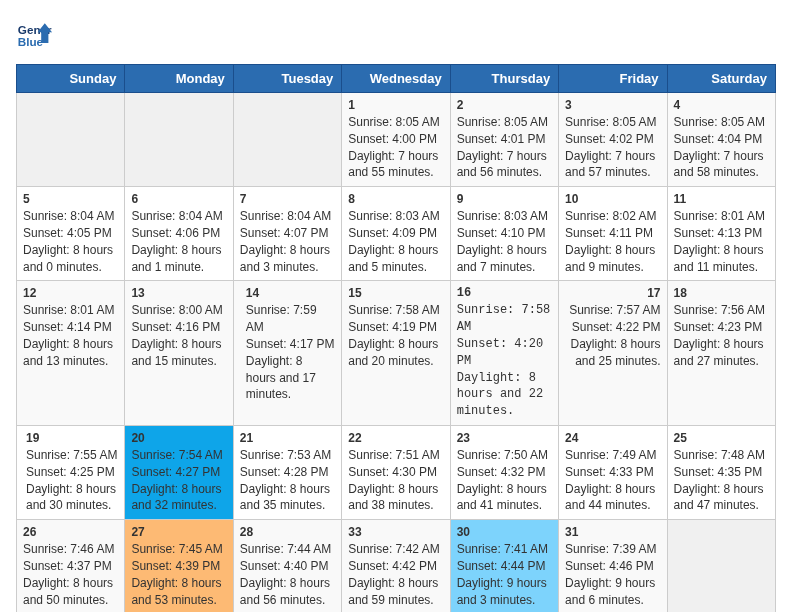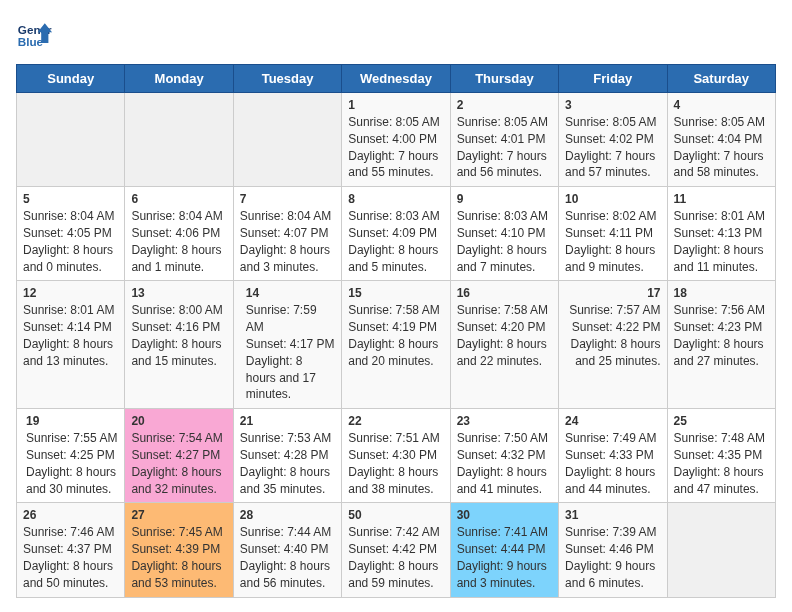--- a/index.html
+++ b/index.html
@@ -40,21 +40,21 @@
     .calendar {
       width: 100%;
       border-collapse: collapse;
       border: 1px solid #ccc;
     }
     .calendar th {
       background: #2b6cb0;
       color: #fff;
       font-size: 13px;
       font-weight: bold;
-      text-align: center;
+      text-align: right;
       padding: 6px 8px;
       border: 1px solid #1a4e8c;
     }
     .calendar td {
       vertical-align: top;
       border: 1px solid #ccc;
       padding: 5px 6px;
       width: 108px;
       min-height: 80px;
       font-size: 10.5px;
@@ -170,39 +170,39 @@
           <div class="cell-content">Sunrise: 8:00 AM<br>Sunset: 4:16 PM<br>Daylight: 8 hours and 15 minutes.</div>
         </td>
         <td style="background: rgb(249, 249, 249); padding-left: 12px;">
           <span class="day-number">14</span>
           <div class="cell-content">Sunrise: 7:59 AM<br>Sunset: 4:17 PM<br>Daylight: 8 hours and 17 minutes.</div>
         </td>
         <td style="background: rgb(249, 249, 249);">
           <span class="day-number">15</span>
           <div class="cell-content">Sunrise: 7:58 AM<br>Sunset: 4:19 PM<br>Daylight: 8 hours and 20 minutes.</div>
         </td>
-        <td style="background: rgb(249, 249, 249);">
+        <td style="background: rgb(249, 249, 249); font-family: Liberation Mono, monospace;">
           <span class="day-number">16</span>
           <div class="cell-content">Sunrise: 7:58 AM<br>Sunset: 4:20 PM<br>Daylight: 8 hours and 22 minutes.</div>
         </td>
         <td style="background: rgb(249, 249, 249); text-align: right;">
           <span class="day-number">17</span>
           <div class="cell-content">Sunrise: 7:57 AM<br>Sunset: 4:22 PM<br>Daylight: 8 hours and 25 minutes.</div>
         </td>
         <td style="background: rgb(249, 249, 249);">
           <span class="day-number">18</span>
           <div class="cell-content">Sunrise: 7:56 AM<br>Sunset: 4:23 PM<br>Daylight: 8 hours and 27 minutes.</div>
         </td>
       </tr>
       <tr>
         <td style="background: rgb(255, 255, 255); padding-left: 9px;">
           <span class="day-number">19</span>
           <div class="cell-content">Sunrise: 7:55 AM<br>Sunset: 4:25 PM<br>Daylight: 8 hours and 30 minutes.</div>
         </td>
-        <td style="background: #f9a8d4; margin-top: 20px;">
+        <td style="background: #0ea5e9; margin-top: 20px;">
           <span class="day-number">20</span>
           <div class="cell-content">Sunrise: 7:54 AM<br>Sunset: 4:27 PM<br>Daylight: 8 hours and 32 minutes.</div>
         </td>
         <td style="background: rgb(255, 255, 255);">
           <span class="day-number">21</span>
           <div class="cell-content">Sunrise: 7:53 AM<br>Sunset: 4:28 PM<br>Daylight: 8 hours and 35 minutes.</div>
         </td>
         <td style="background: rgb(255, 255, 255);">
           <span class="day-number">22</span>
           <div class="cell-content">Sunrise: 7:51 AM<br>Sunset: 4:30 PM<br>Daylight: 8 hours and 38 minutes.</div>
@@ -227,21 +227,21 @@
         </td>
         <td style="background: #fdba74;">
           <span class="day-number">27</span>
           <div class="cell-content">Sunrise: 7:45 AM<br>Sunset: 4:39 PM<br>Daylight: 8 hours and 53 minutes.</div>
         </td>
         <td style="background: rgb(249, 249, 249);">
           <span class="day-number">28</span>
           <div class="cell-content">Sunrise: 7:44 AM<br>Sunset: 4:40 PM<br>Daylight: 8 hours and 56 minutes.</div>
         </td>
         <td style="background: rgb(249, 249, 249);">
-          <span class="day-number">50</span>
+          <span class="day-number">33</span>
           <div class="cell-content">Sunrise: 7:42 AM<br>Sunset: 4:42 PM<br>Daylight: 8 hours and 59 minutes.</div>
         </td>
         <td style="background: #7dd3fc;">
           <span class="day-number">30</span>
           <div class="cell-content">Sunrise: 7:41 AM<br>Sunset: 4:44 PM<br>Daylight: 9 hours and 3 minutes.</div>
         </td>
         <td style="background: rgb(249, 249, 249);">
           <span class="day-number">31</span>
           <div class="cell-content">Sunrise: 7:39 AM<br>Sunset: 4:46 PM<br>Daylight: 9 hours and 6 minutes.</div>
         </td>

